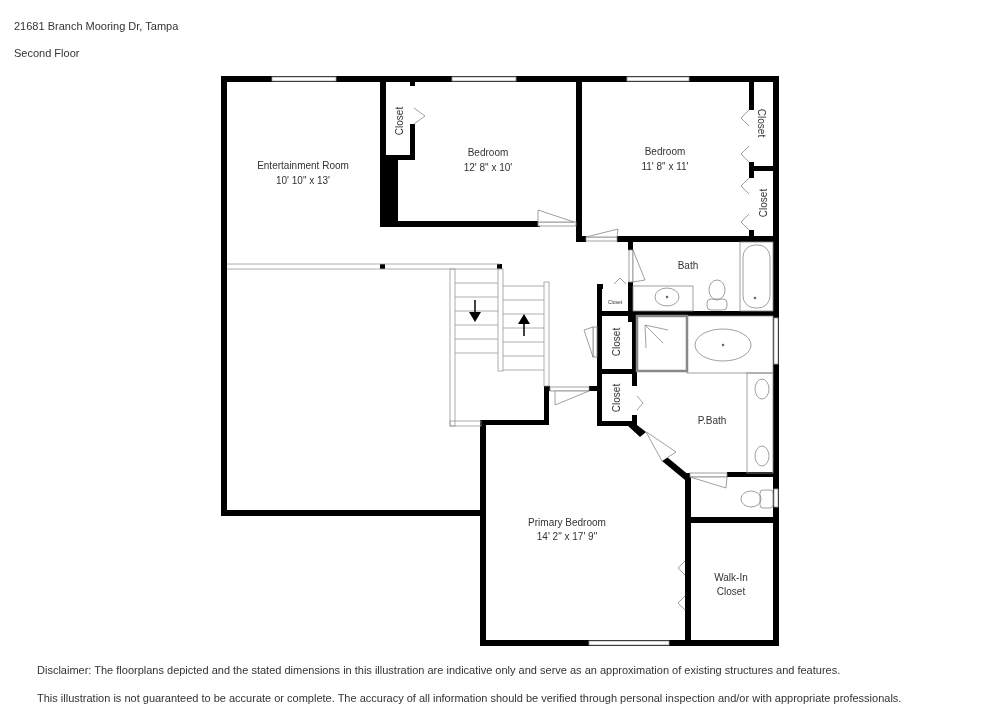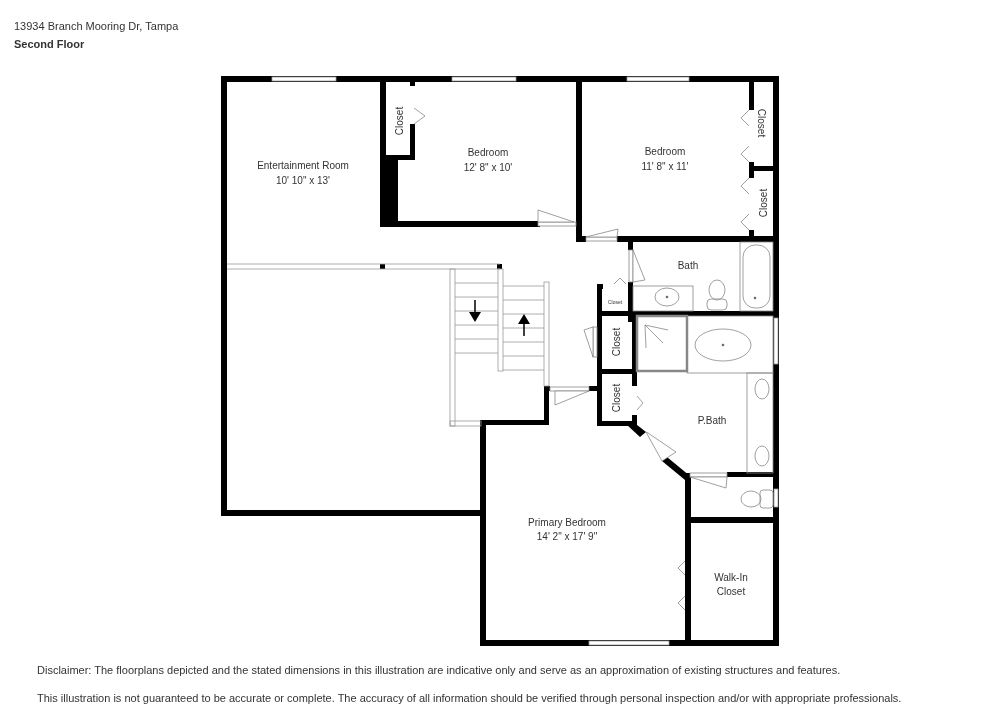--- a/index.html
+++ b/index.html
@@ -1,31 +1,31 @@
 <!DOCTYPE html>
 <html><head>
 <meta charset="utf-8">
 <style>
   html, body { margin: 0; padding: 0; background: #ffffff; }
   body { width: 1000px; height: 707px; position: relative; overflow: hidden;
          font-family: "Liberation Sans", sans-serif; color: #333; }
   .hdr { position: absolute; left: 14px; font-size: 11px; color: #333; }
   #addr { top: 20px; }
-  #floor { top: 38px; font-weight: bold; }
+  #floor { top: 47px; }
   .disc { position: absolute; left: 14px; font-size: 11px; color: #333; white-space: nowrap; margin-left: 23px; }
   #disc1 { top: 664px; }
   #disc2 { top: 692px; }
   svg { position: absolute; left: 0; top: 0; }
   .lbl { font-family: "Liberation Sans", sans-serif; font-size: 10px; fill: #333; }
   .lbl-sm { font-family: "Liberation Sans", sans-serif; font-size: 5px; fill: #333; }
 </style>
 </head>
 <body>
 
-<div class="hdr" id="addr">13934 Branch Mooring Dr, Tampa</div>
+<div class="hdr" id="addr">21681 Branch Mooring Dr, Tampa</div>
 <div class="hdr" id="floor">Second Floor</div>
 
 <svg width="1000" height="707" viewBox="0 0 1000 707">
   <g fill="#000">
 
     <rect x="221" y="76" width="558" height="6"></rect>
 
     <rect x="221" y="76" width="6" height="440"></rect>
 
     <rect x="221" y="510" width="264" height="6"></rect>

